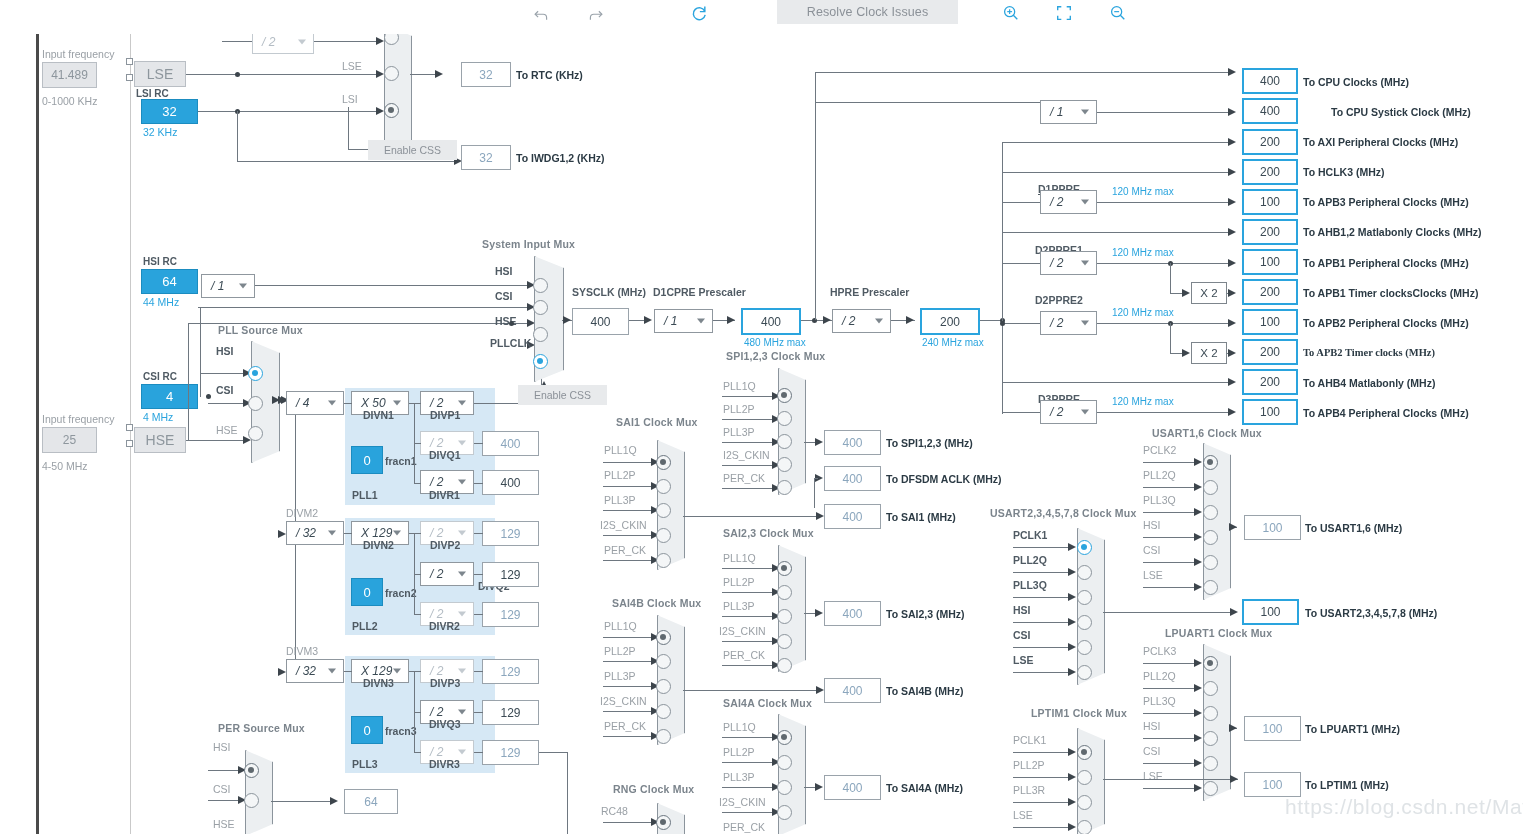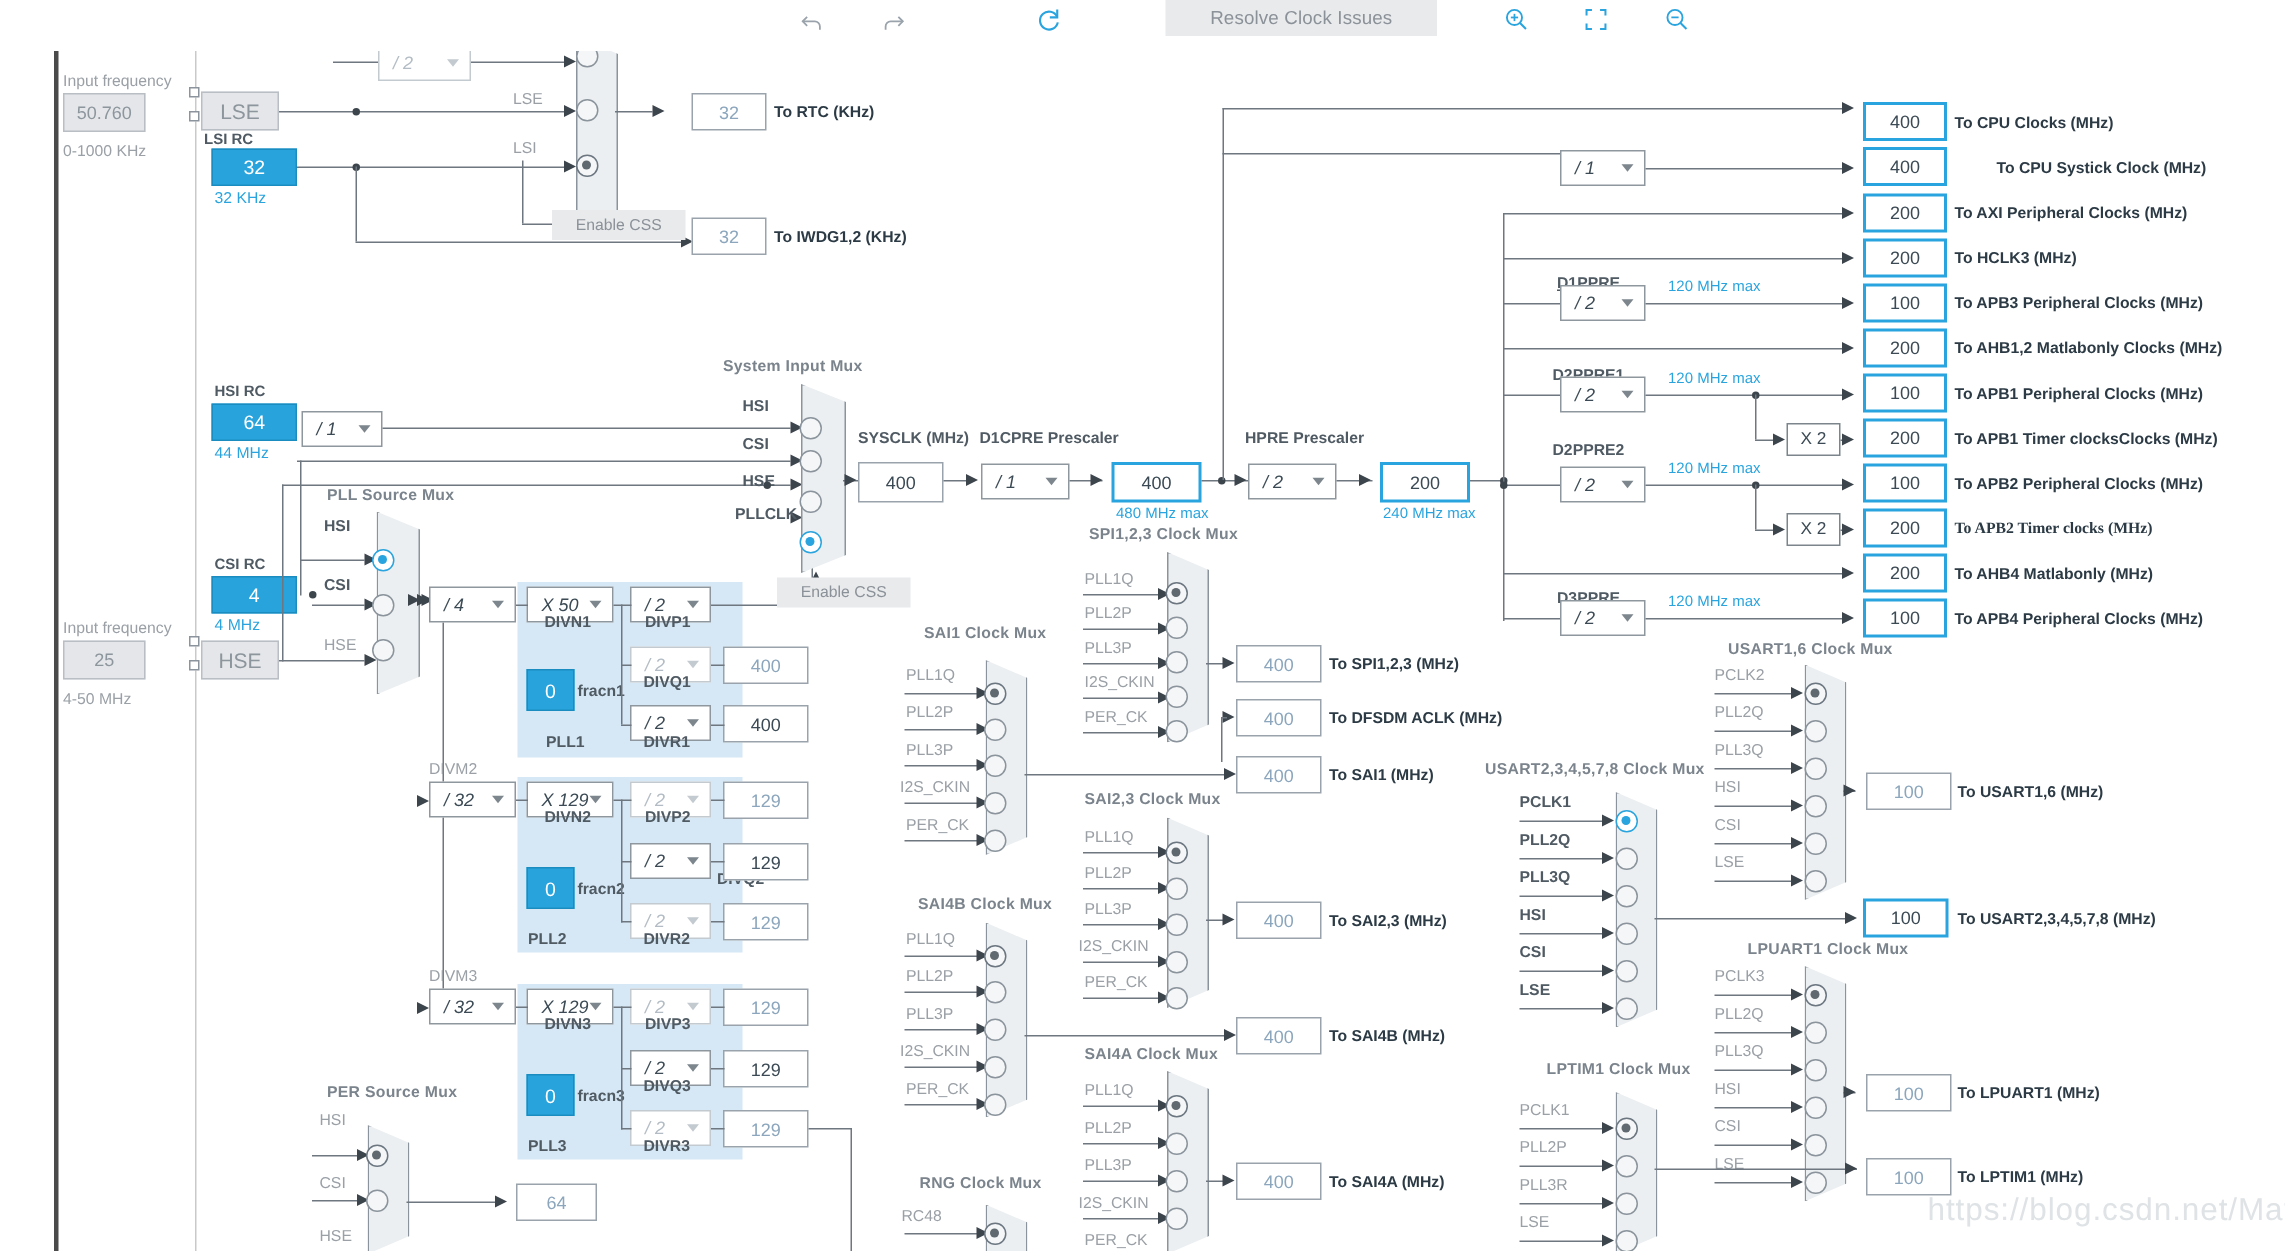--- a/index.html
+++ b/index.html
@@ -132,21 +132,21 @@
           <line x1="12.6" y1="12.6" x2="17" y2="17" stroke="#2aa4de" stroke-width="1.5"></line>
           <line x1="5.8" y1="8.5" x2="11.2" y2="8.5" stroke="#2aa4de" stroke-width="1.3"></line>
         </svg>
     </div>
   </div>
 
   <div class="rail-dark" style="left:36px;top:28px;height:806px;"></div>
   <div class="rail-light" style="left:130px;top:28px;height:806px;"></div>
 
   <div class="lbl" style="left:42px;top:48px;">Input frequency</div>
-  <div class="vbox grey" style="left:42px;top:62px;width:55px;height:26px;">50.760</div>
+  <div class="vbox grey" style="left:42px;top:62px;width:55px;height:26px;">41.489</div>
   <div class="lbl" style="left:42px;top:95px;">0-1000 KHz</div>
 
   <div class="lbl" style="left:228px;top:22px;">HSE</div>
   <div class="wh" style="left:222px;top:41px;width:30px;"></div>
   <div class="sel dim" style="left:252px;top:30px;width:62px;">
     <span>/ 2</span>
       <span class="chev"></span>
   </div>
   <div class="lbl" style="left:322px;top:22px;">HSE_RTC</div>
   <div class="wh" style="left:314px;top:41px;width:62px;"></div>
@@ -277,21 +277,21 @@
   <div class="lbl dark" style="left:429px;top:449px;">DIVQ1</div>
   <div class="vbox" style="left:482px;top:431px;width:57px;">400</div>
   <div class="sel" style="left:420px;top:470px;width:54px;">
     <span>/ 2</span>
       <span class="chev"></span>
   </div>
   <div class="lbl dark" style="left:429px;top:489px;">DIVR1</div>
   <div class="vbox plain" style="left:482px;top:470px;width:57px;">400</div>
   <div class="vbox teal" style="left:351px;top:446px;width:32px;height:28px;">0</div>
   <div class="lbl dark" style="left:385px;top:455px;">fracn1</div>
-  <div class="lbl dark" style="left:352px;top:489px;margin-left:12px;">PLL1</div>
+  <div class="lbl dark" style="left:352px;top:489px;">PLL1</div>
   <div class="wh" style="left:344px;top:403px;width:8px;"></div>
   <div class="wh" style="left:409px;top:403px;width:12px;"></div>
   <div class="wv" style="left:414px;top:403px;height:80px;"></div>
   <div class="wh" style="left:414px;top:443px;width:7px;"></div>
   <div class="wh" style="left:414px;top:483px;width:7px;"></div>
   <div class="wh" style="left:474px;top:443px;width:9px;"></div>
   <div class="wh" style="left:474px;top:483px;width:9px;"></div>
 
   <div class="wh" style="left:474px;top:403px;width:68px;"></div>
   <div class="wv" style="left:541px;top:352px;height:52px;"></div>

